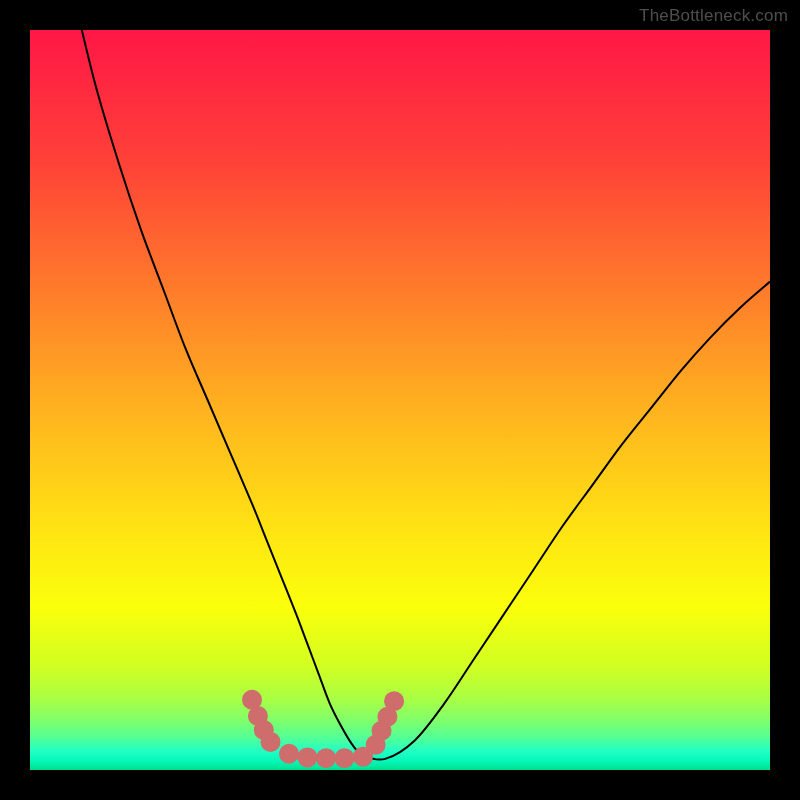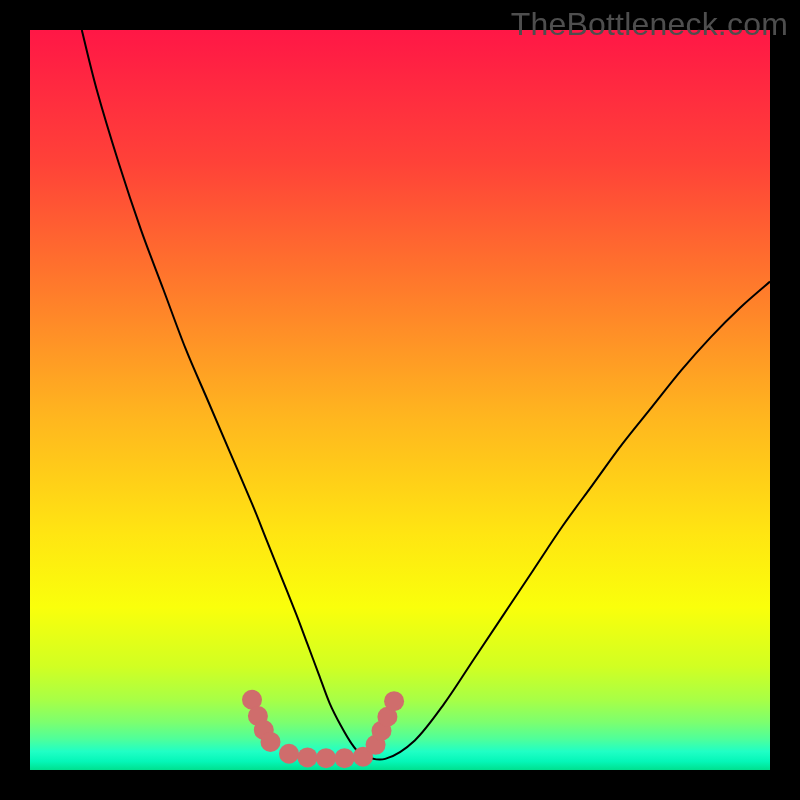--- a/index.html
+++ b/index.html
@@ -9,21 +9,21 @@
     height: 800px;
     background: #000;
     position: relative;
     font-family: Arial, Helvetica, sans-serif;
   }
   .watermark {
     position: absolute;
     top: 6px;
     right: 12px;
     color: #4e4e4e;
-    font-size: 32px;
+    font-size: 17px;
     font-weight: 400;
     letter-spacing: 0.2px;
     z-index: 10;
   }
   .plot-frame {
     position: absolute;
     left: 30px;
     top: 30px;
     width: 740px;
     height: 740px;

